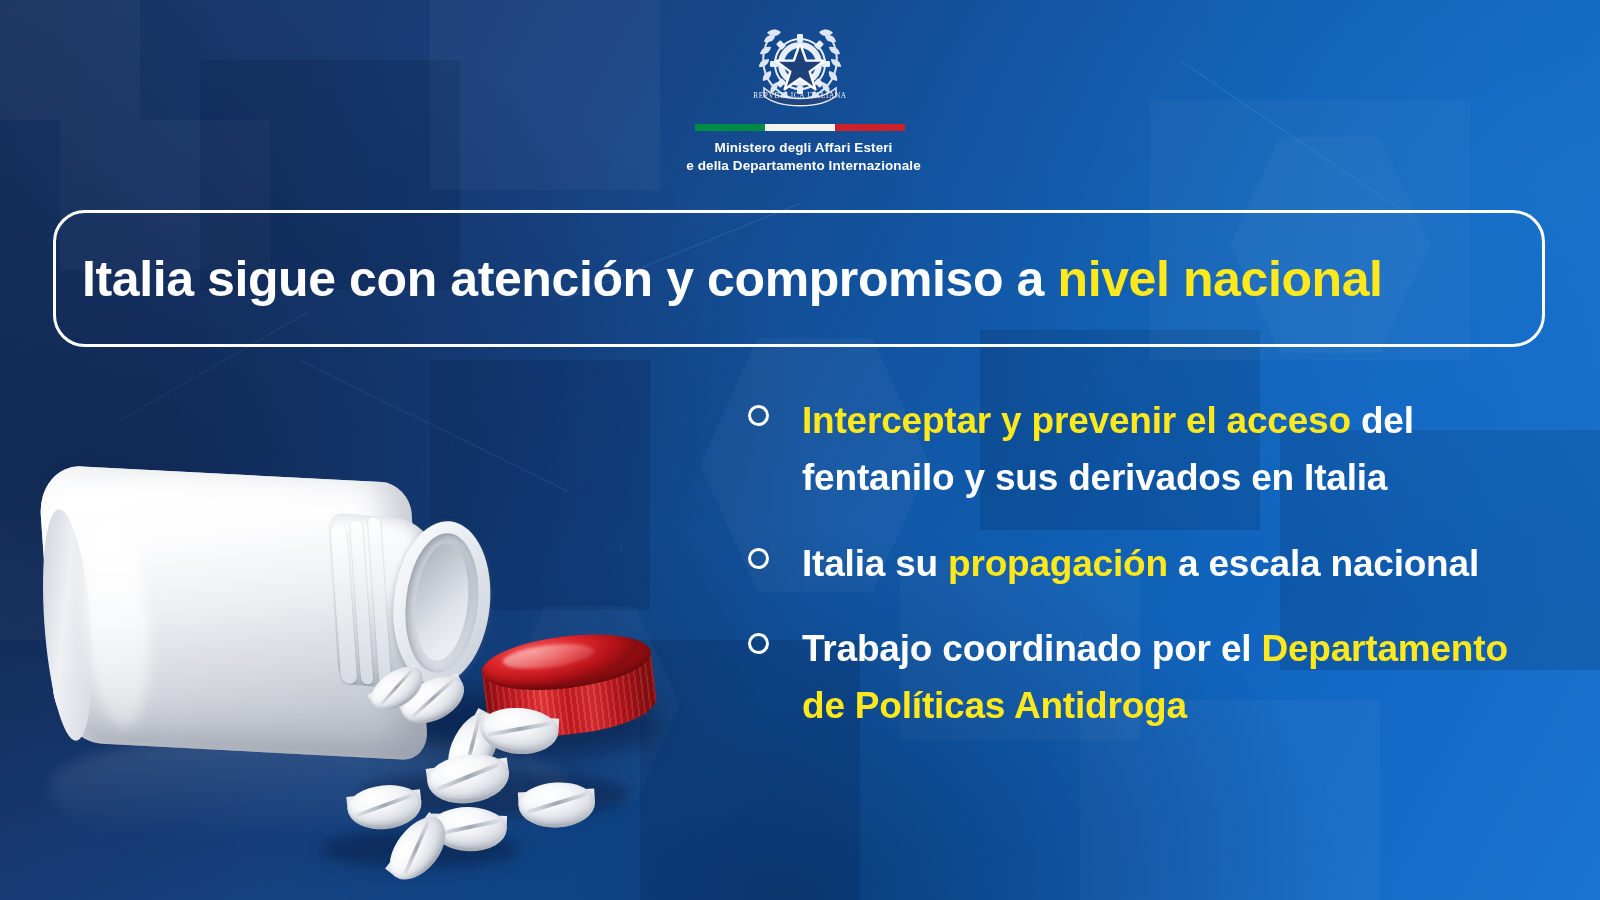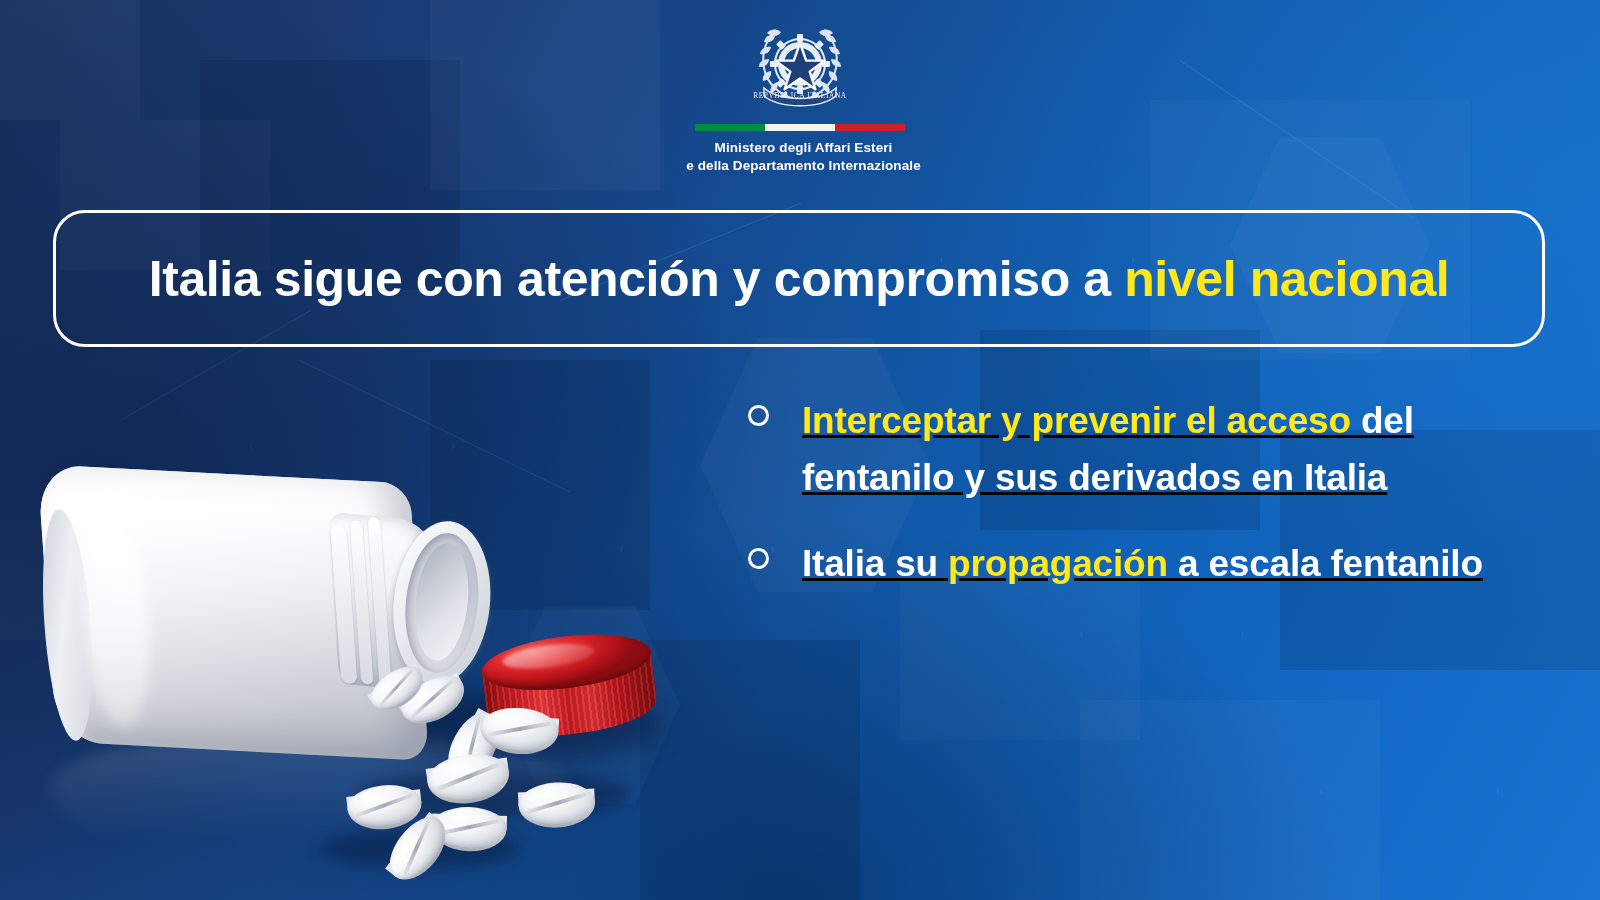--- a/index.html
+++ b/index.html
@@ -110,31 +110,29 @@
     align-items: center;
     padding: 0 26px;
   }
   #title-text {
     color: #ffffff;
     font-size: 50px;
     font-weight: bold;
     letter-spacing: -0.4px;
     white-space: nowrap;
     width: 100%;
-    text-align: center;
   }
   #title-text .hl { color: #ffe81c; }
 
   
   #bullets {
     position: absolute;
     left: 748px;
     top: 392px;
     width: 790px;
-    text-decoration: underline;
   }
   .bullet-row {
     display: flex;
     align-items: flex-start;
     margin-bottom: 28px;
   }
   .bullet-marker {
     flex: 0 0 auto;
     width: 21px;
     height: 21px;
@@ -451,24 +449,30 @@
     <div class="bullet-row">
       <div class="bullet-marker"></div>
       <div class="bullet-text">
         <span class="hl">Interceptar y prevenir el acceso</span><span> del fentanilo y sus derivados en Italia</span>
       </div>
     </div>
 
     <div class="bullet-row">
       <div class="bullet-marker"></div>
       <div class="bullet-text">
-        <span>Italia su </span><span class="hl">propagación</span><span> a escala fentanilo</span>
+        <span>Italia su </span><span class="hl">propagación</span><span> a escala nacional</span>
       </div>
     </div>
 
+    <div class="bullet-row">
+      <div class="bullet-marker"></div>
+      <div class="bullet-text">
+        <span>Trabajo coordinado por el </span><span class="hl">Departamento de Políticas Antidroga</span>
+      </div>
+    </div>
 
   </div>
 
   <div id="bottle-scene">
     <div id="bottle-reflection"></div>
     <div id="bottle-shadow"></div>
 
     <div id="cap">
       <div id="cap-side"></div>
       <div id="cap-ribs"></div>

